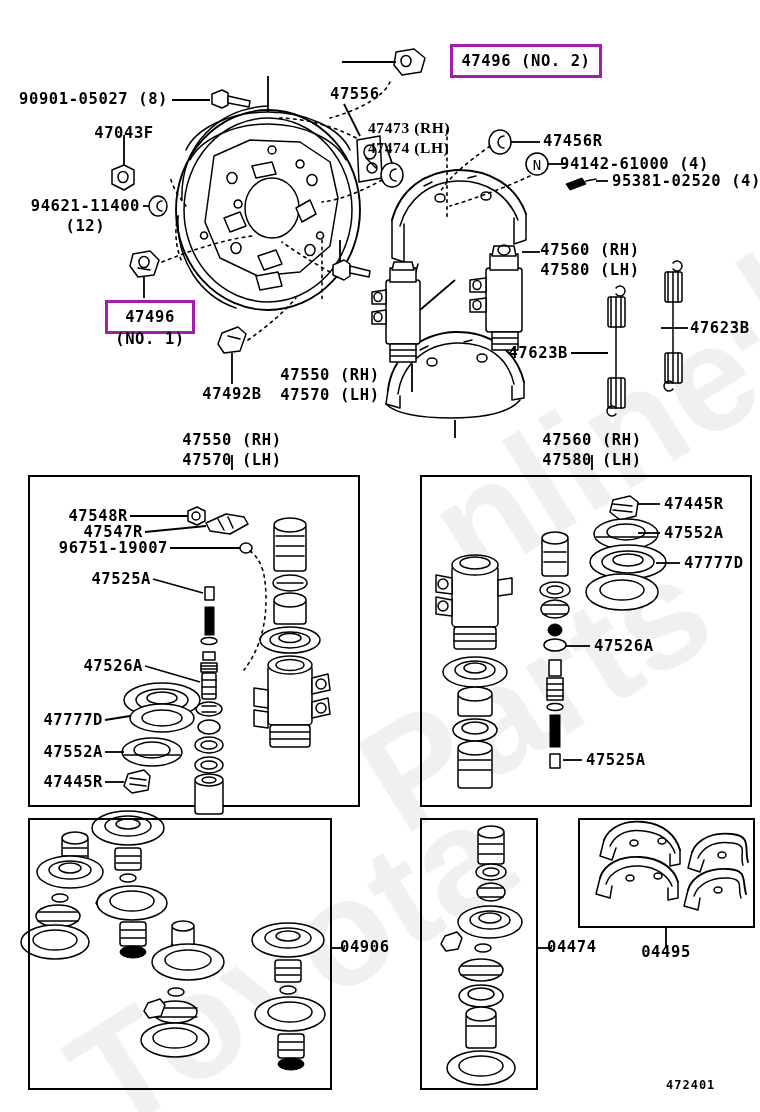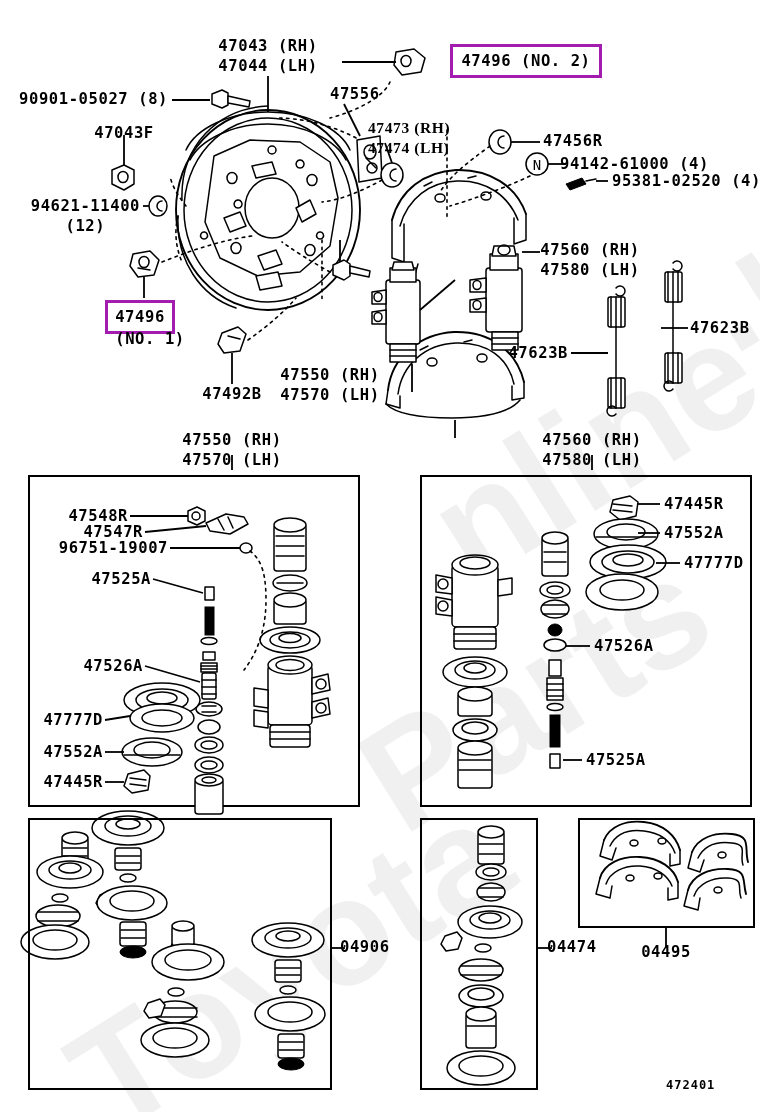--- a/index.html
+++ b/index.html
@@ -244,22 +244,20 @@
       <path class="dot" d="M530 176 C500 190 470 200 450 206"></path>
       <path class="dot" d="M162 262 C192 250 222 240 252 236"></path>
       <path class="dot" d="M330 272 C312 262 296 252 282 242"></path>
       <path class="dot" d="M248 340 C268 326 284 312 296 298"></path>
       <path class="dot" d="M186 206 C178 196 172 186 170 176"></path>
       <path class="dot" d="M178 216 C174 232 176 248 182 262"></path>
       <path class="dot" d="M322 240 C322 262 322 282 322 300"></path>
     </g>
   </svg>
 
-  <div class="lbl two ctr" style="left:268px;top:36px;">47043 (RH)
-47044 (LH)</div>
 
   <div class="lbl rgt" style="left:168px;top:90px;">90901-05027 (8)</div>
 
   <div class="lbl ctr" style="left:124px;top:124px;">47043F</div>
 
   <div class="lbl two rgt" style="left:140px;top:196px;text-align:center;transform:translateX(-100%);">94621-11400
 (12)</div>
 
   <div class="lbl" style="left:330px;top:85px;">47556</div>
 
@@ -286,21 +284,21 @@
   <div class="lbl" style="left:690px;top:319px;">47623B</div>
 
   <div class="lbl two ctr" style="left:232px;top:430px;">47550 (RH)
 47570 (LH)</div>
 
   <div class="lbl two ctr" style="left:592px;top:430px;">47560 (RH)
 47580 (LH)</div>
 
   <div class="hl" style="left:450px;top:44px;width:152px;height:34px;">47496 (NO. 2)</div>
 
-  <div class="hl" style="left:105px;top:300px;width:70px;height:34px;">47496</div>
+  <div class="hl" style="left:105px;top:300px;width:90px;height:34px;">47496</div>
 
   <div class="lbl ctr" style="left:150px;top:330px;">(NO. 1)</div>
 
   <div class="panel" style="left:28px;top:475px;width:332px;height:332px;"></div>
 
   <svg class="art" width="760" height="1112" viewBox="0 0 760 1112">
 
     <g>
       <rect class="sf" x="268" y="665" width="44" height="60" rx="4"></rect>
       <ellipse class="sf" cx="290" cy="665" rx="22" ry="9"></ellipse>

